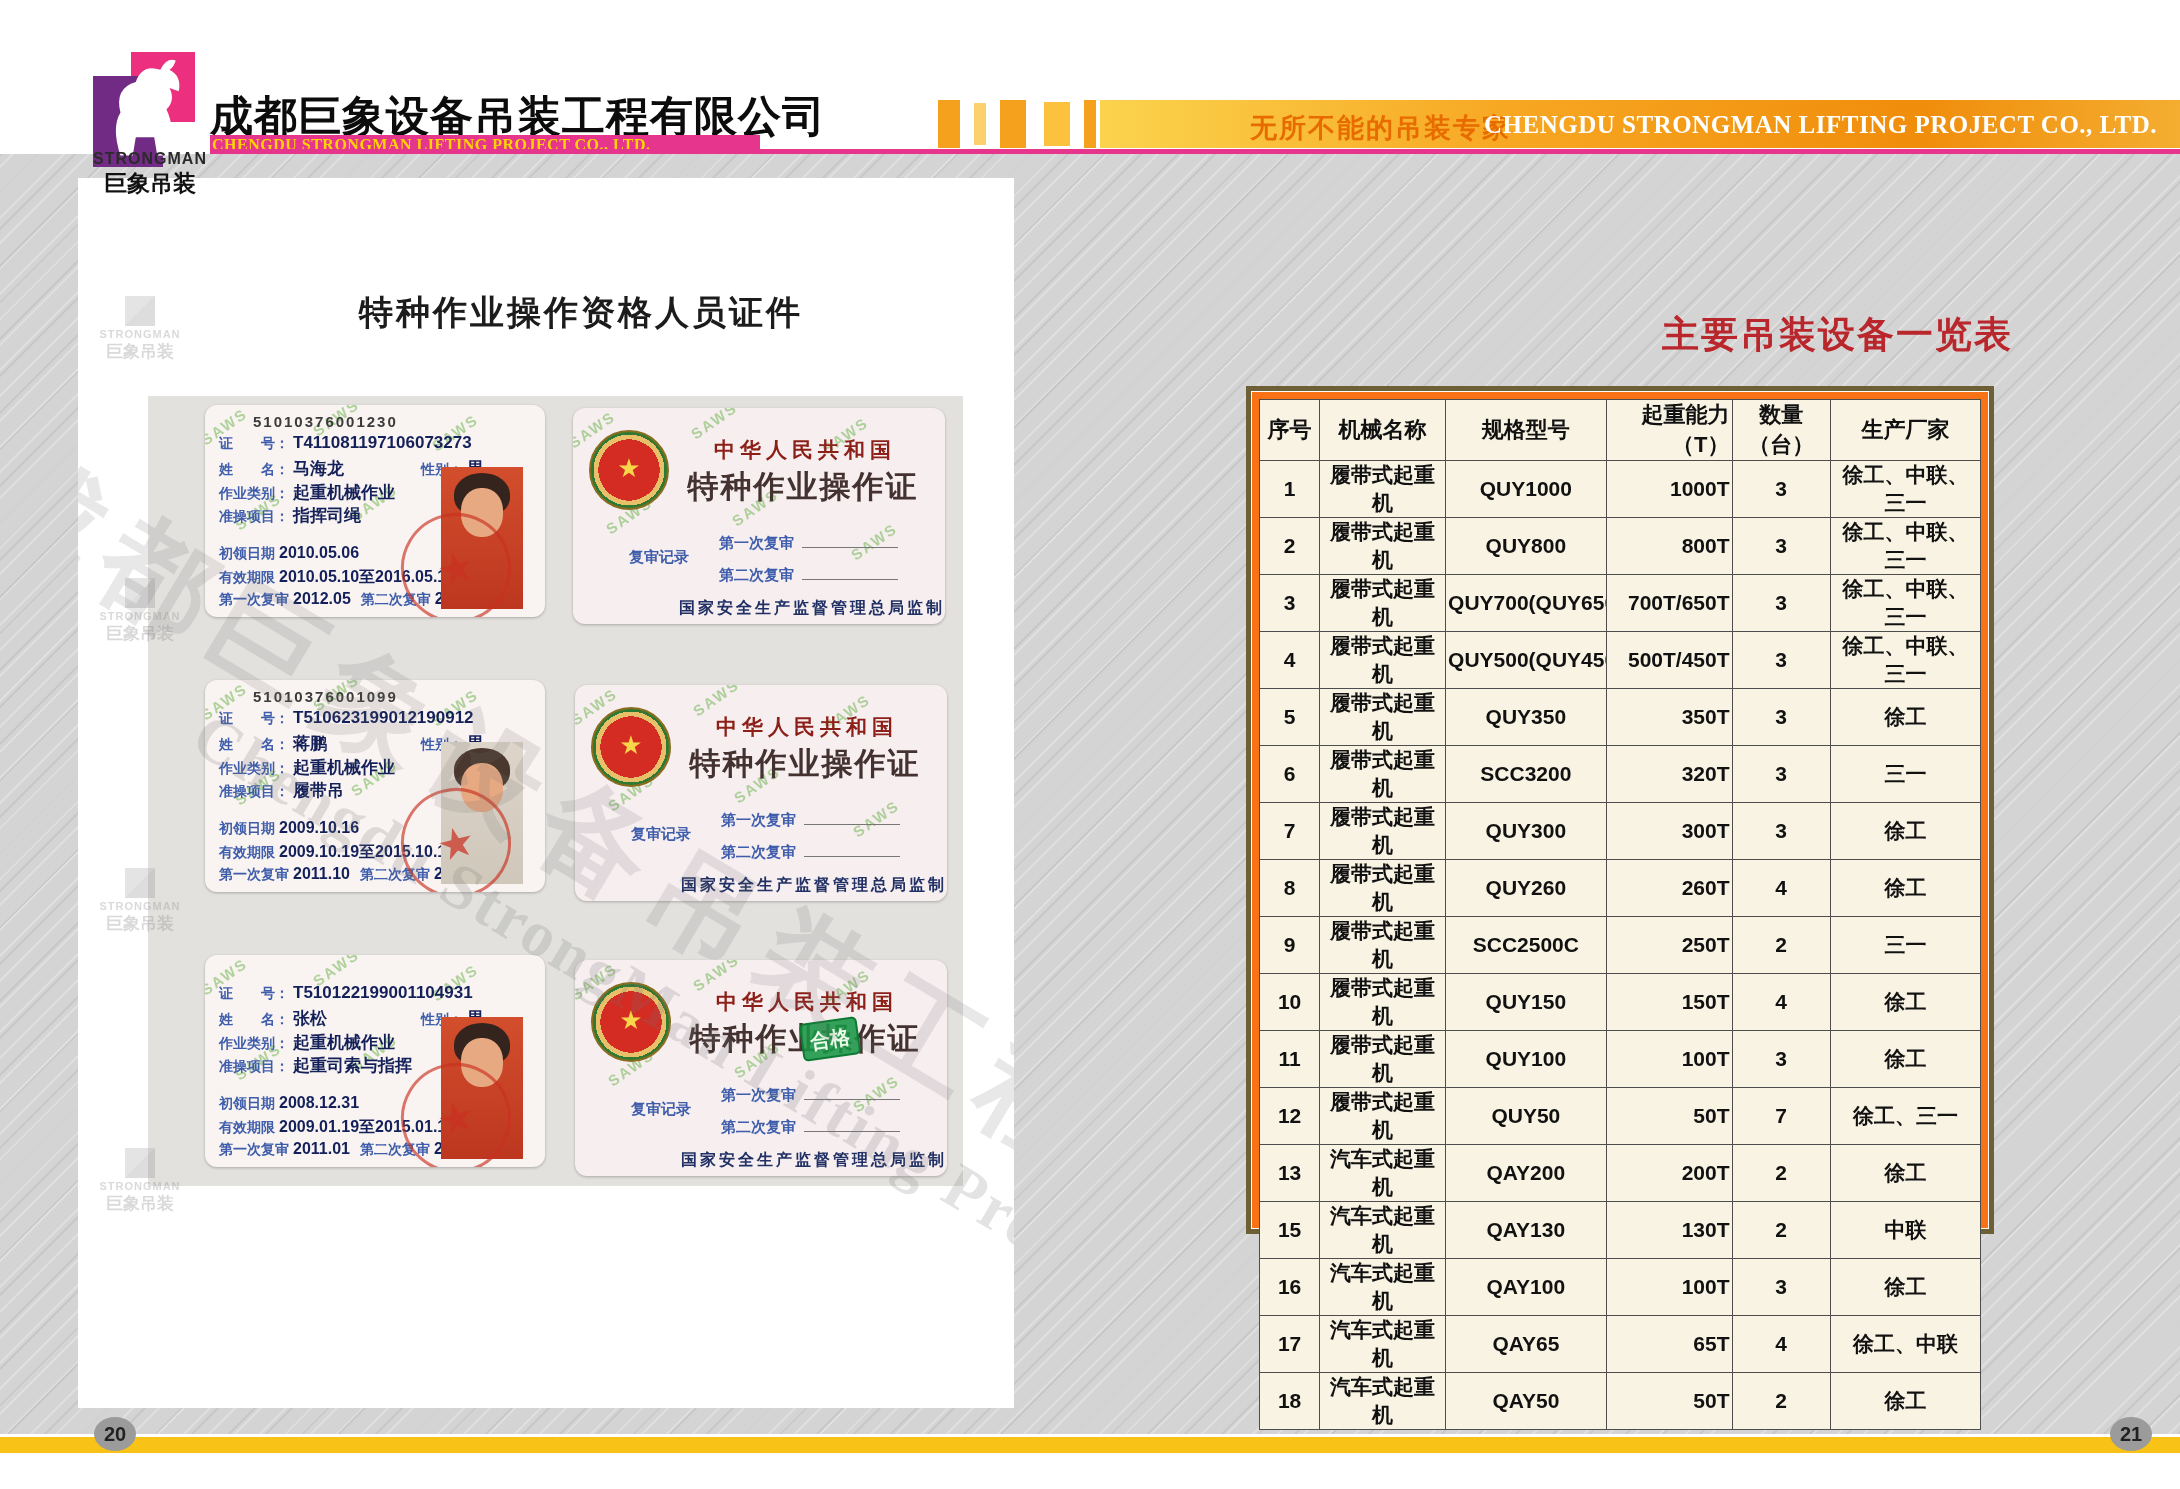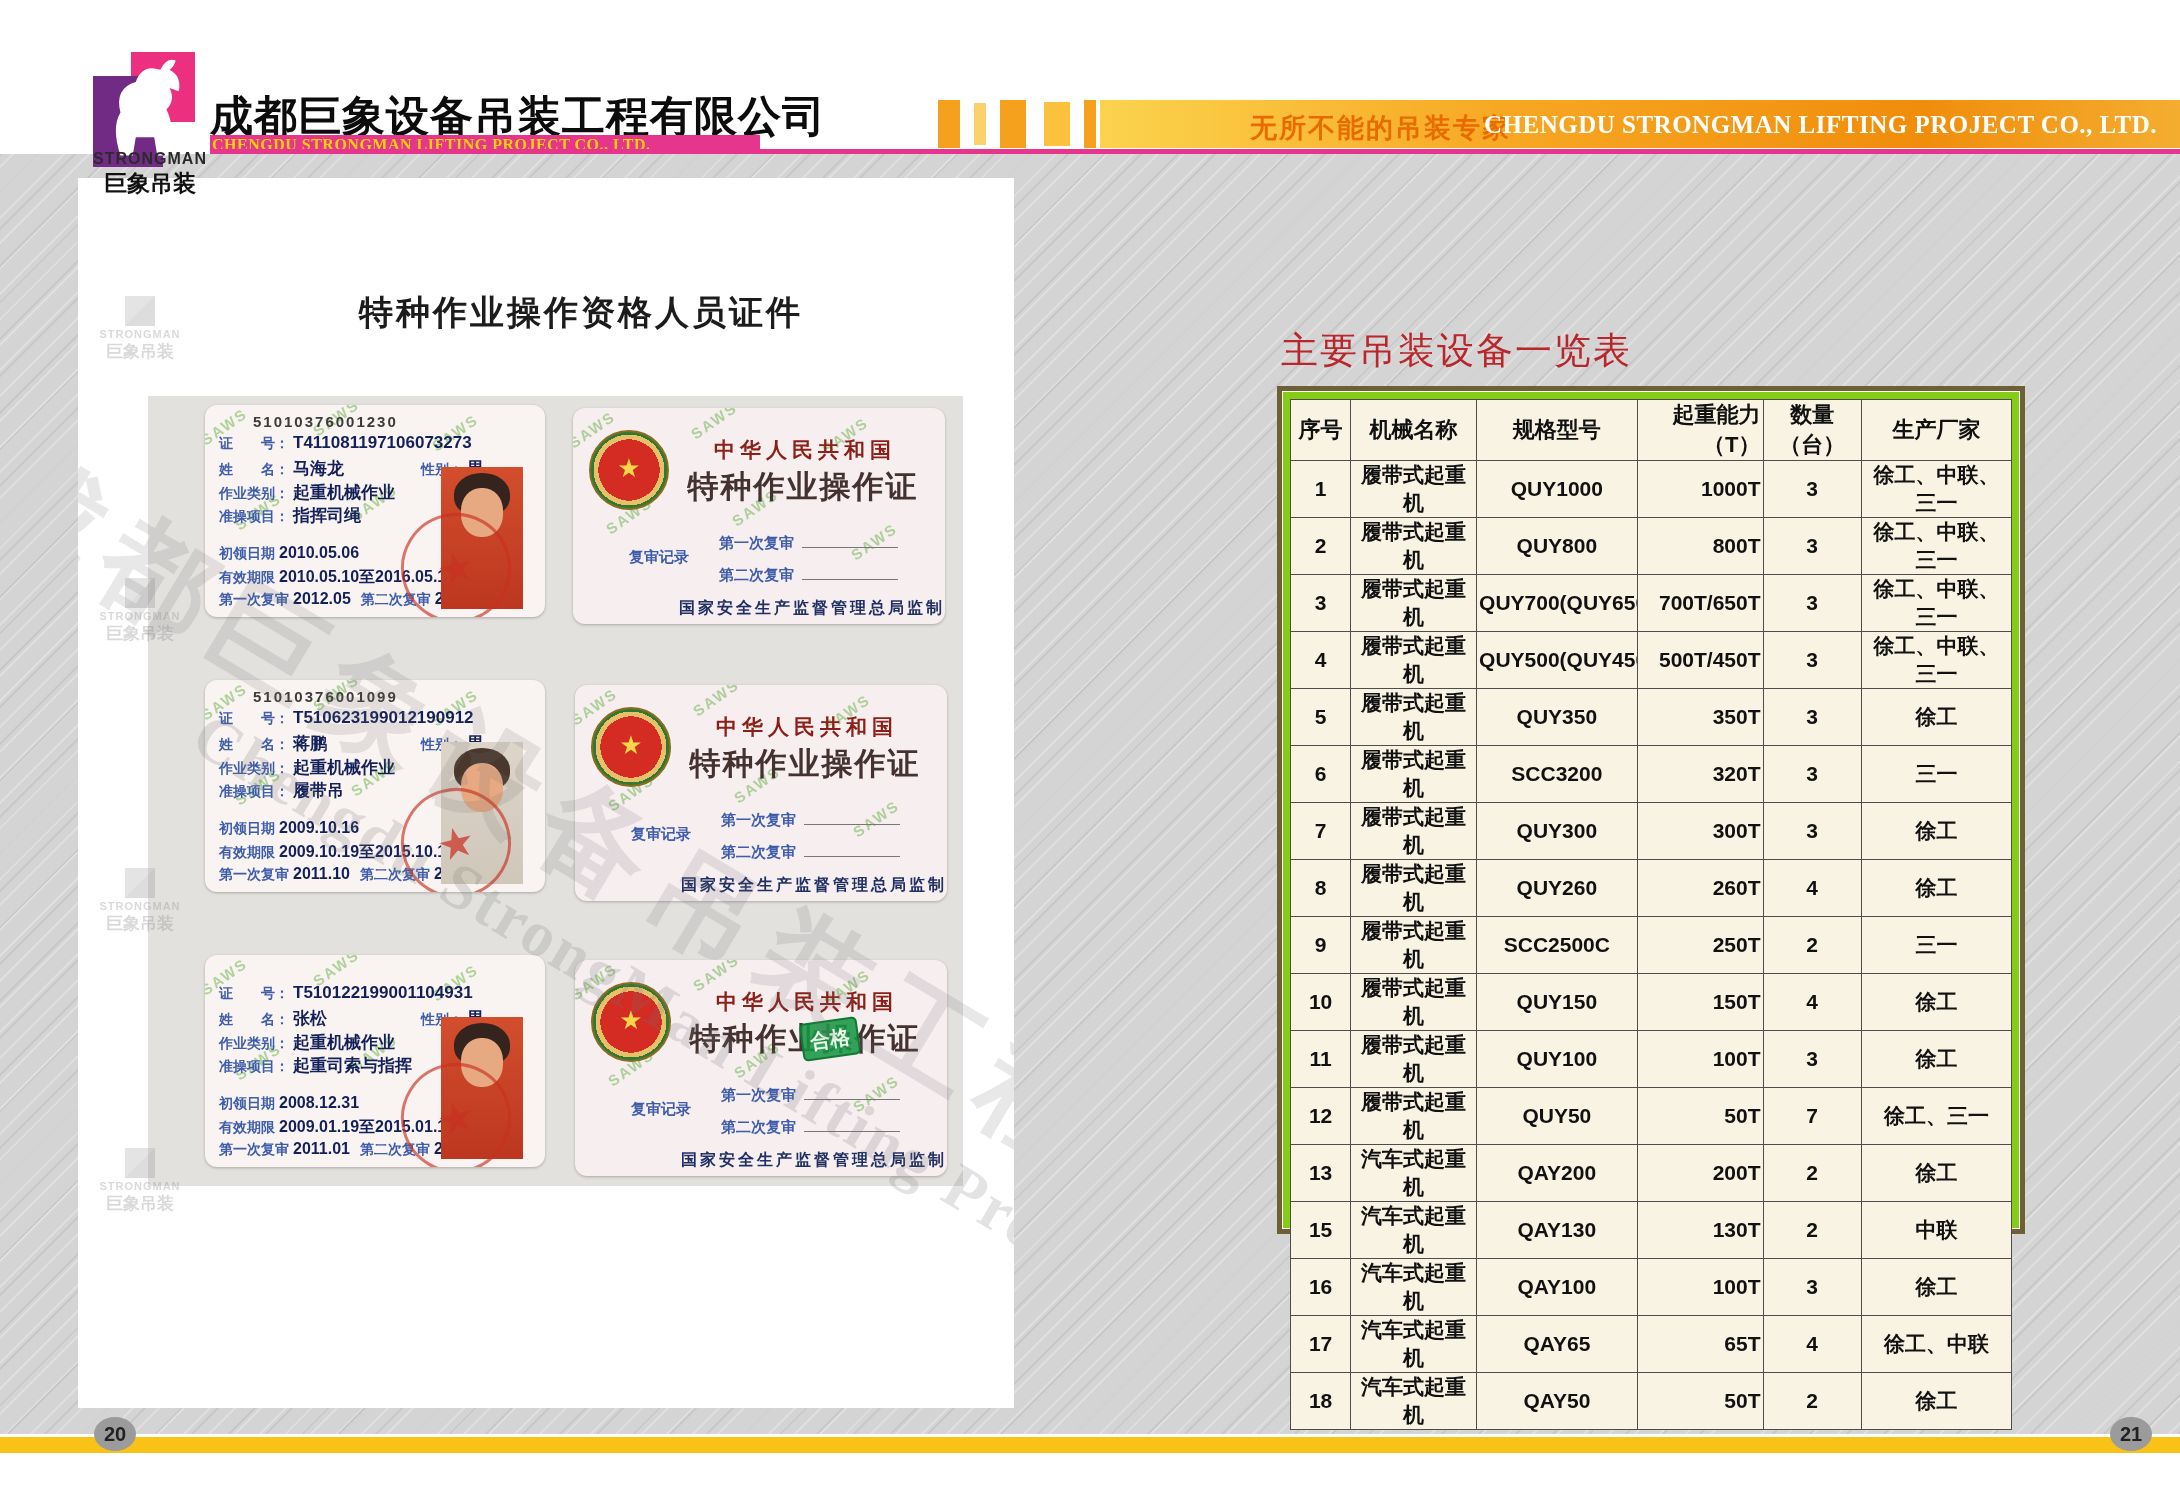--- a/index.html
+++ b/index.html
@@ -110,24 +110,24 @@
   .b-record{position:absolute;left:56px;top:140px;font-size:15px;font-weight:bold;color:#3e5dab;}
   .b-line{position:absolute;left:146px;font-size:15px;font-weight:bold;color:#3e5dab;white-space:nowrap;}
   .b-line.one{top:126px;} .b-line.two{top:158px;}
   .blank{display:inline-block;width:96px;height:13px;border-bottom:1.5px solid #777;margin-left:8px;}
   .b-issuer{position:absolute;left:0;right:0;top:190px;text-align:right;font-size:16px;
     font-weight:bold;color:#203064;letter-spacing:3px;}
   .stamp{position:absolute;left:226px;top:60px;width:54px;height:34px;background:rgba(24,150,68,.88);
     border:2px solid #0e7a33;border-radius:5px;transform:rotate(-8deg);display:flex;
     align-items:center;justify-content:center;font-size:20px;font-weight:bold;color:#eafbe9;}
   
-  .table-title{position:absolute;left:1265px;top:310px;width:748px;margin:16px;text-align:left;
-    font-size:37px;font-weight:normal;color:#b9262b;letter-spacing:2px;z-index:2;}
-  .table-frame{position:absolute;left:1277px;top:386px;width:748px;height:848px;z-index:2;
-    border:5px solid #6e6036;background:#84cc16;padding:8px;box-sizing:border-box;
+  .table-title{position:absolute;left:1265px;top:310px;width:748px;margin:0;text-align:right;
+    font-size:37px;font-weight:bold;color:#b9262b;letter-spacing:2px;z-index:2;}
+  .table-frame{position:absolute;left:1246px;top:386px;width:748px;height:848px;z-index:2;
+    border:5px solid #6e6036;background:#f97316;padding:8px;box-sizing:border-box;
     box-shadow:0 0 0 1px #fff inset;}
   table.equip{width:100%;height:100%;border-collapse:collapse;table-layout:fixed;}
   table.equip th,table.equip td{border:1.5px solid #4d4d4d;text-align:center;vertical-align:middle;
     font-weight:bold;color:#111;background:#f8f3e3;padding:0 2px;overflow:hidden;}
   table.equip th{font-size:22px;height:50px;}
   table.equip td{font-size:21px;height:41px;}
   table.equip th:nth-child(1),table.equip td:nth-child(1){width:8%;}
   table.equip th:nth-child(2),table.equip td:nth-child(2){width:17.5%;}
   table.equip th:nth-child(3),table.equip td:nth-child(3){width:22.5%;}
   table.equip th:nth-child(4),table.equip td:nth-child(4){width:17.5%;text-align:right;}

